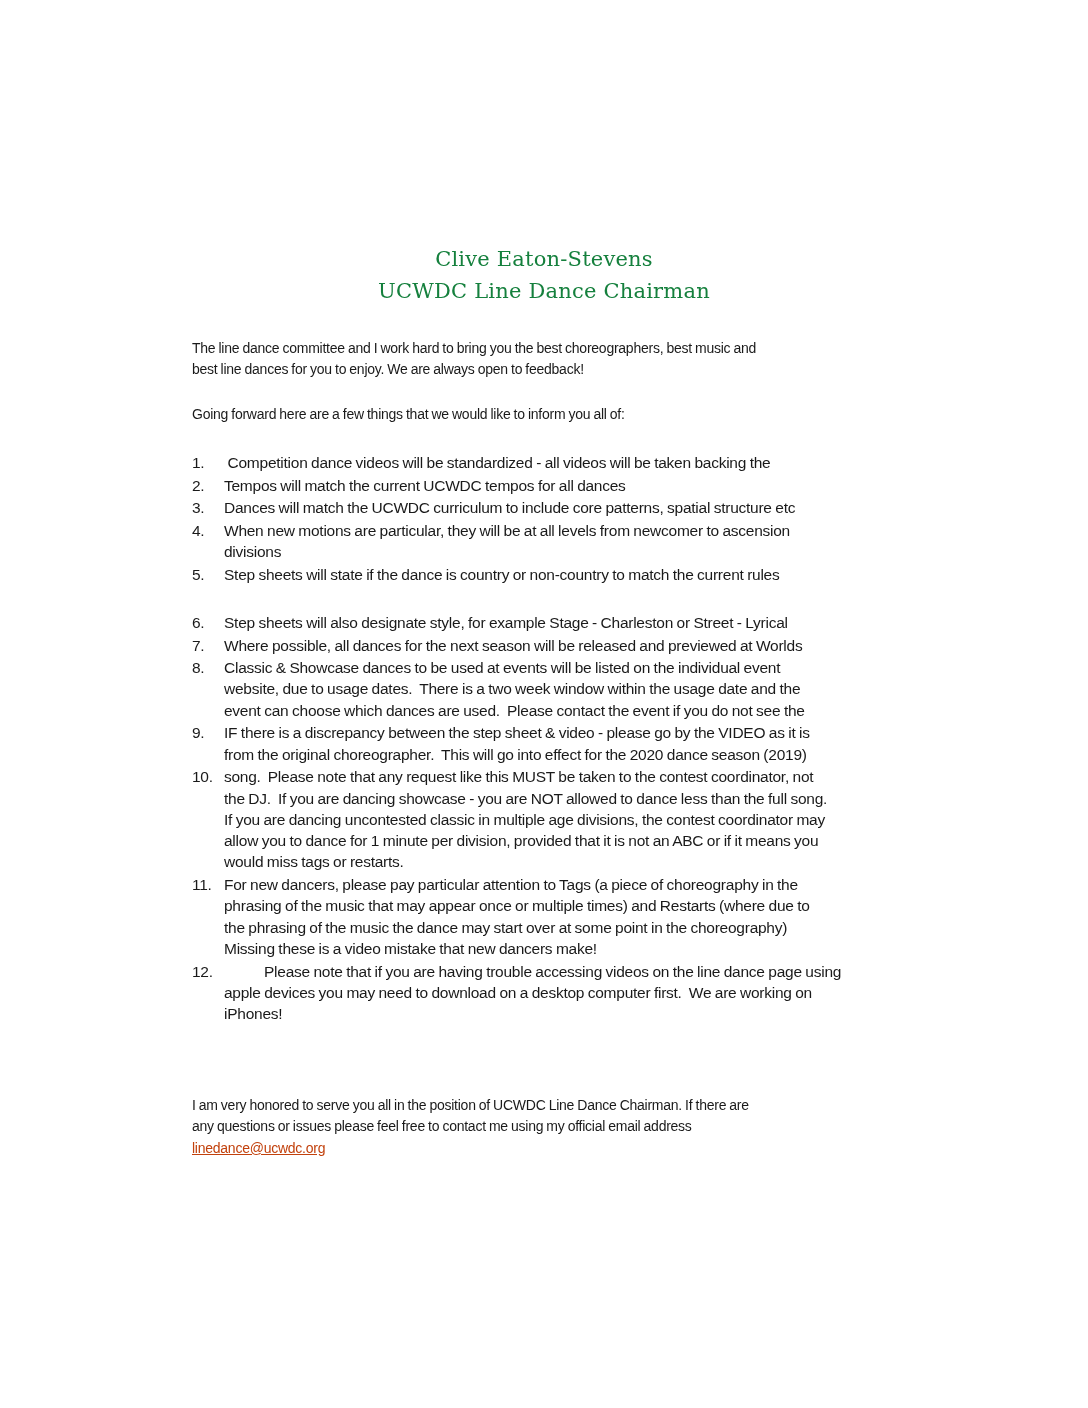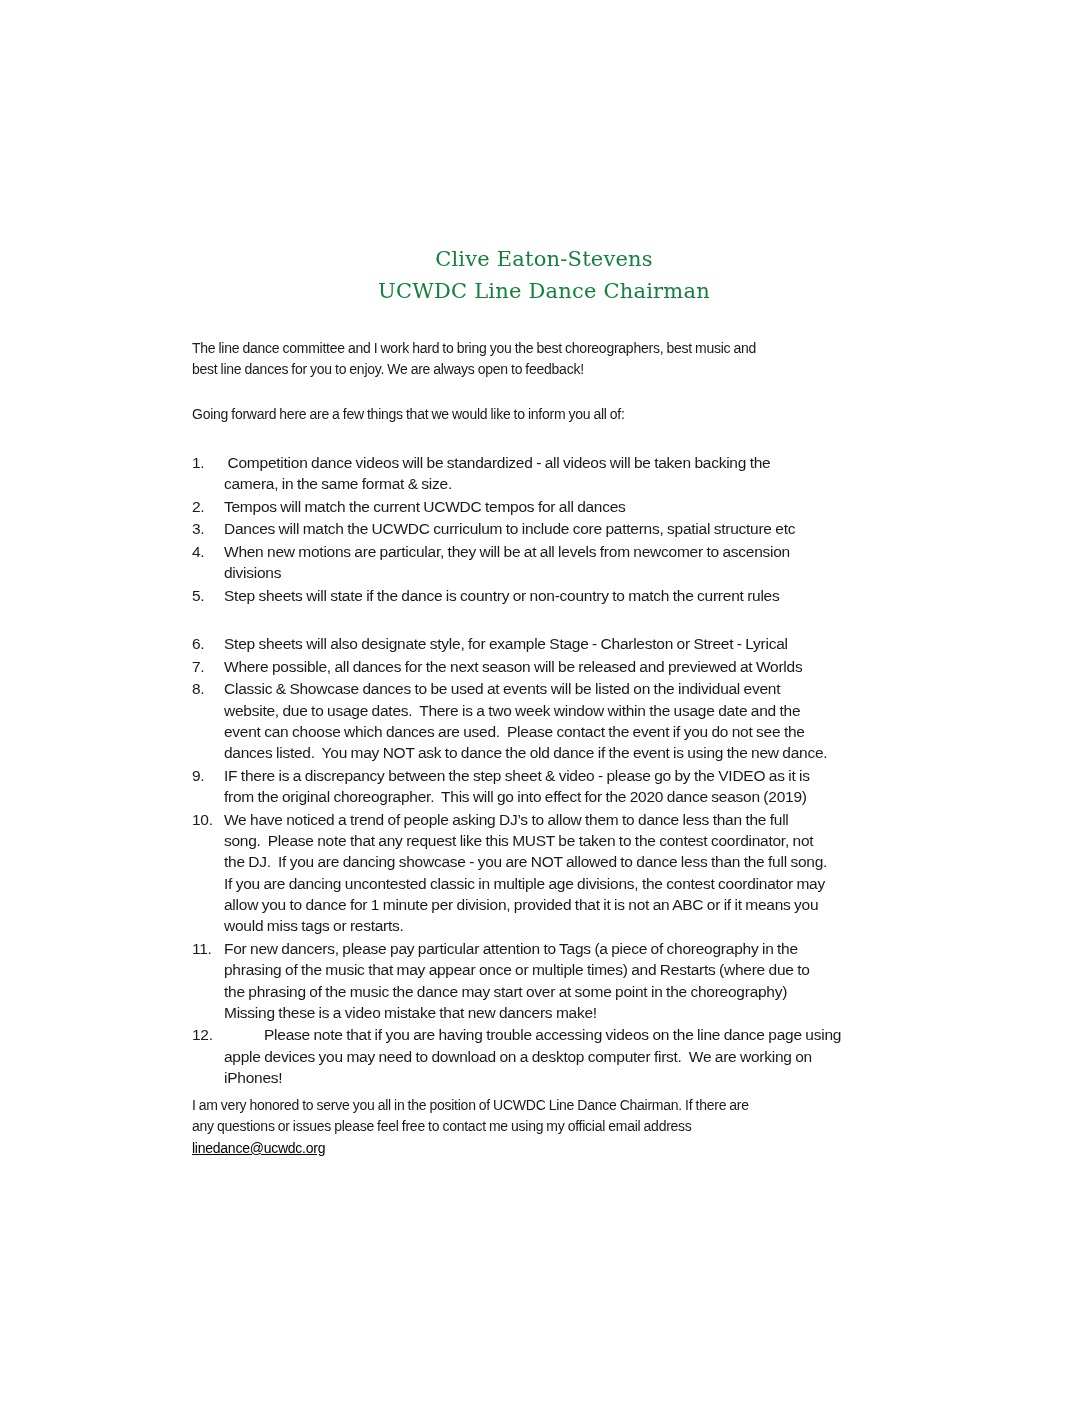--- a/index.html
+++ b/index.html
@@ -19,41 +19,40 @@
   }
   .intro { top: 338px; }
   .forward { top: 404px; }
   .closing { top: 1095px; }
   .list { position: absolute; left: 192px; top: 452px; width: 710px; margin: 0; padding: 0; list-style: none;
     font-family: "Liberation Sans", sans-serif; font-size: 15.5px; line-height: 21.3px; color: #1a1a1a;
     letter-spacing: -0.25px; word-spacing: -0.5px; }
   .list li { position: relative; padding-left: 32px; margin: 0; }
   .list li .num { position: absolute; left: 0; top: 0; width: 32px; }
   .list li.gap { margin-top: 1.3px; }
-  a.email { color: #000000; text-decoration: underline; }
+  a.email { color: #c2410c; text-decoration: underline; }
 </style>
 </head>
 <body>
 
 <div class="page">
   <div class="heading h1">Clive Eaton-Stevens</div>
   <div class="heading h2">UCWDC Line Dance Chairman</div>
 
   <div class="body-text intro">
     <div>The line dance committee and I work hard to bring you the best choreographers, best music and</div>
     <div>best line dances for you to enjoy.  We are always open to feedback!</div>
   </div>
 
   <div class="body-text forward">Going forward here are a few things that we would like to inform you all of:</div>
 
   <ol class="list">
       <li>
         <span class="num">1.</span>
         <div style="white-space: pre;"> Competition dance videos will be standardized - all videos will be taken backing the</div>
-        <div style="white-space: pre;">camera, in the same format &amp; size.</div>
       </li>
       <li class="gap">
         <span class="num">2.</span>
         <div style="white-space: pre;">Tempos will match the current UCWDC tempos for all dances</div>
       </li>
       <li class="gap">
         <span class="num">3.</span>
         <div style="white-space: pre;">Dances will match the UCWDC curriculum to include core patterns, spatial structure etc</div>
       </li>
       <li class="gap">
@@ -71,30 +70,28 @@
       </li>
       <li class="gap">
         <span class="num">7.</span>
         <div style="white-space: pre;">Where possible, all dances for the next season will be released and previewed at Worlds</div>
       </li>
       <li class="gap">
         <span class="num">8.</span>
         <div style="white-space: pre;">Classic &amp; Showcase dances to be used at events will be listed on the individual event</div>
         <div style="white-space: pre;">website, due to usage dates.  There is a two week window within the usage date and the</div>
         <div style="white-space: pre;">event can choose which dances are used.  Please contact the event if you do not see the</div>
-        <div style="white-space: pre;">dances listed.  You may NOT ask to dance the old dance if the event is using the new dance.</div>
       </li>
       <li class="gap">
         <span class="num">9.</span>
         <div style="white-space: pre;">IF there is a discrepancy between the step sheet &amp; video - please go by the VIDEO as it is</div>
         <div style="white-space: pre;">from the original choreographer.  This will go into effect for the 2020 dance season (2019)</div>
       </li>
       <li class="gap">
         <span class="num">10.</span>
-        <div style="white-space: pre;">We have noticed a trend of people asking DJ’s to allow them to dance less than the full</div>
         <div style="white-space: pre;">song.  Please note that any request like this MUST be taken to the contest coordinator, not</div>
         <div style="white-space: pre;">the DJ.  If you are dancing showcase - you are NOT allowed to dance less than the full song.</div>
         <div style="white-space: pre;">If you are dancing uncontested classic in multiple age divisions, the contest coordinator may</div>
         <div style="white-space: pre;">allow you to dance for 1 minute per division, provided that it is not an ABC or if it means you</div>
         <div style="white-space: pre;">would miss tags or restarts.</div>
       </li>
       <li class="gap">
         <span class="num">11.</span>
         <div style="white-space: pre;">For new dancers, please pay particular attention to Tags (a piece of choreography in the</div>
         <div style="white-space: pre;">phrasing of the music that may appear once or multiple times) and Restarts (where due to</div>

